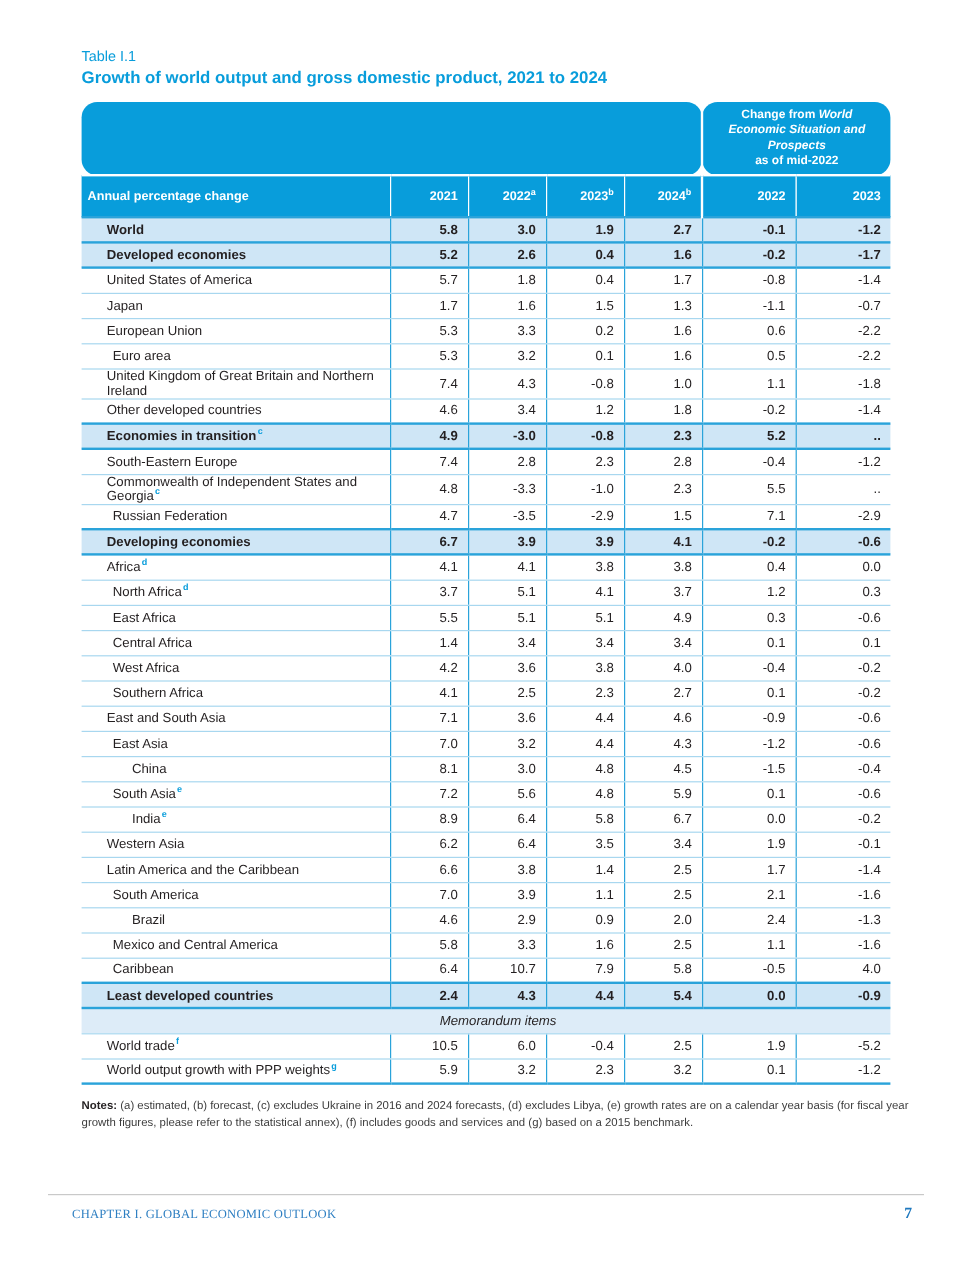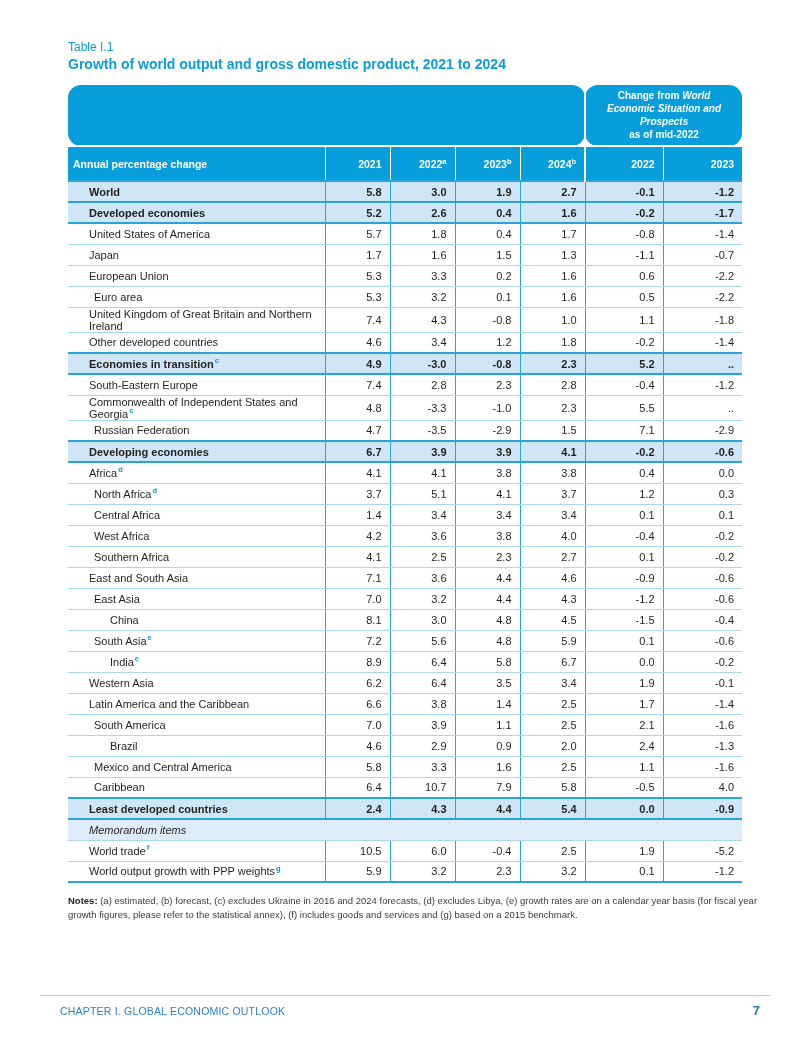--- a/index.html
+++ b/index.html
@@ -26,30 +26,30 @@
   tr.h-years th.chg-first{border-left:2px solid #fff;}
   th sup,td sup{font-size:7.5px;line-height:0;}
   td sup{color:var(--blue);font-weight:bold;margin-left:1px;}
 
   tbody td{font-size:11px;height:21px;border-bottom:1px solid var(--thin);padding-top:0;padding-bottom:0;}
   tbody td.label{padding-left:21px;}
   tbody td.label.ind1{padding-left:26px;}
   tbody td.label.ind2{padding-left:42px;}
   tbody td.num{text-align:right;padding-right:8px;border-left:1px solid var(--strong);}
   tbody tr.section td{background:var(--section-bg);font-weight:bold;border-top:2px solid var(--strong);border-bottom:2px solid var(--strong);}
-  tbody tr.memo td{background:var(--memo-bg);font-style:italic;}
+  tbody tr.memo td{background:var(--memo-bg);font-style:italic;text-align:center;}
   tbody tr:last-child td{border-bottom:2px solid var(--strong);}
 
   .footnotes{margin:11px 44px 0 68px;font-size:9.5px;line-height:1.45;color:#3c3c3c;}
   .footnotes p{margin:0;}
   .footnotes strong{color:var(--text);}
 
   .footer{position:absolute;left:0;right:0;top:995px;}
   .footer .rule{border-top:1px solid #c9c9c9;margin:0 40px;}
-  .footer-row{display:flex;justify-content:space-between;align-items:baseline;margin:7px 50px 0 60px;}
+  .footer-row{display:flex;justify-content:space-between;align-items:baseline;margin:7px 50px 0 60px;font-family:Liberation Serif, serif;}
   .footer-row .chapter{font-size:10.5px;color:var(--footer);letter-spacing:.2px;}
   .footer-row .pageno{font-size:13px;font-weight:bold;color:var(--pageno);}
 </style>
 </head>
 <body>
 
 <div class="title-block">
   <div class="table-label">Table I.1</div>
   <div class="page-title">Growth of world output and gross domestic product, 2021 to 2024</div>
 </div>
@@ -213,20 +213,29 @@
       <tr class="normal">
         <td class="label ind1">North Africa<sup>d</sup></td>
         <td class="num">3.7</td>
         <td class="num">5.1</td>
         <td class="num">4.1</td>
         <td class="num">3.7</td>
         <td class="num">1.2</td>
         <td class="num">0.3</td>
       </tr>
       <tr class="normal">
+        <td class="label ind1">East Africa</td>
+        <td class="num">5.5</td>
+        <td class="num">5.1</td>
+        <td class="num">5.1</td>
+        <td class="num">4.9</td>
+        <td class="num">0.3</td>
+        <td class="num">-0.6</td>
+      </tr>
+      <tr class="normal">
         <td class="label ind1">Central Africa</td>
         <td class="num">1.4</td>
         <td class="num">3.4</td>
         <td class="num">3.4</td>
         <td class="num">3.4</td>
         <td class="num">0.1</td>
         <td class="num">0.1</td>
       </tr>
       <tr class="normal">
         <td class="label ind1">West Africa</td>

